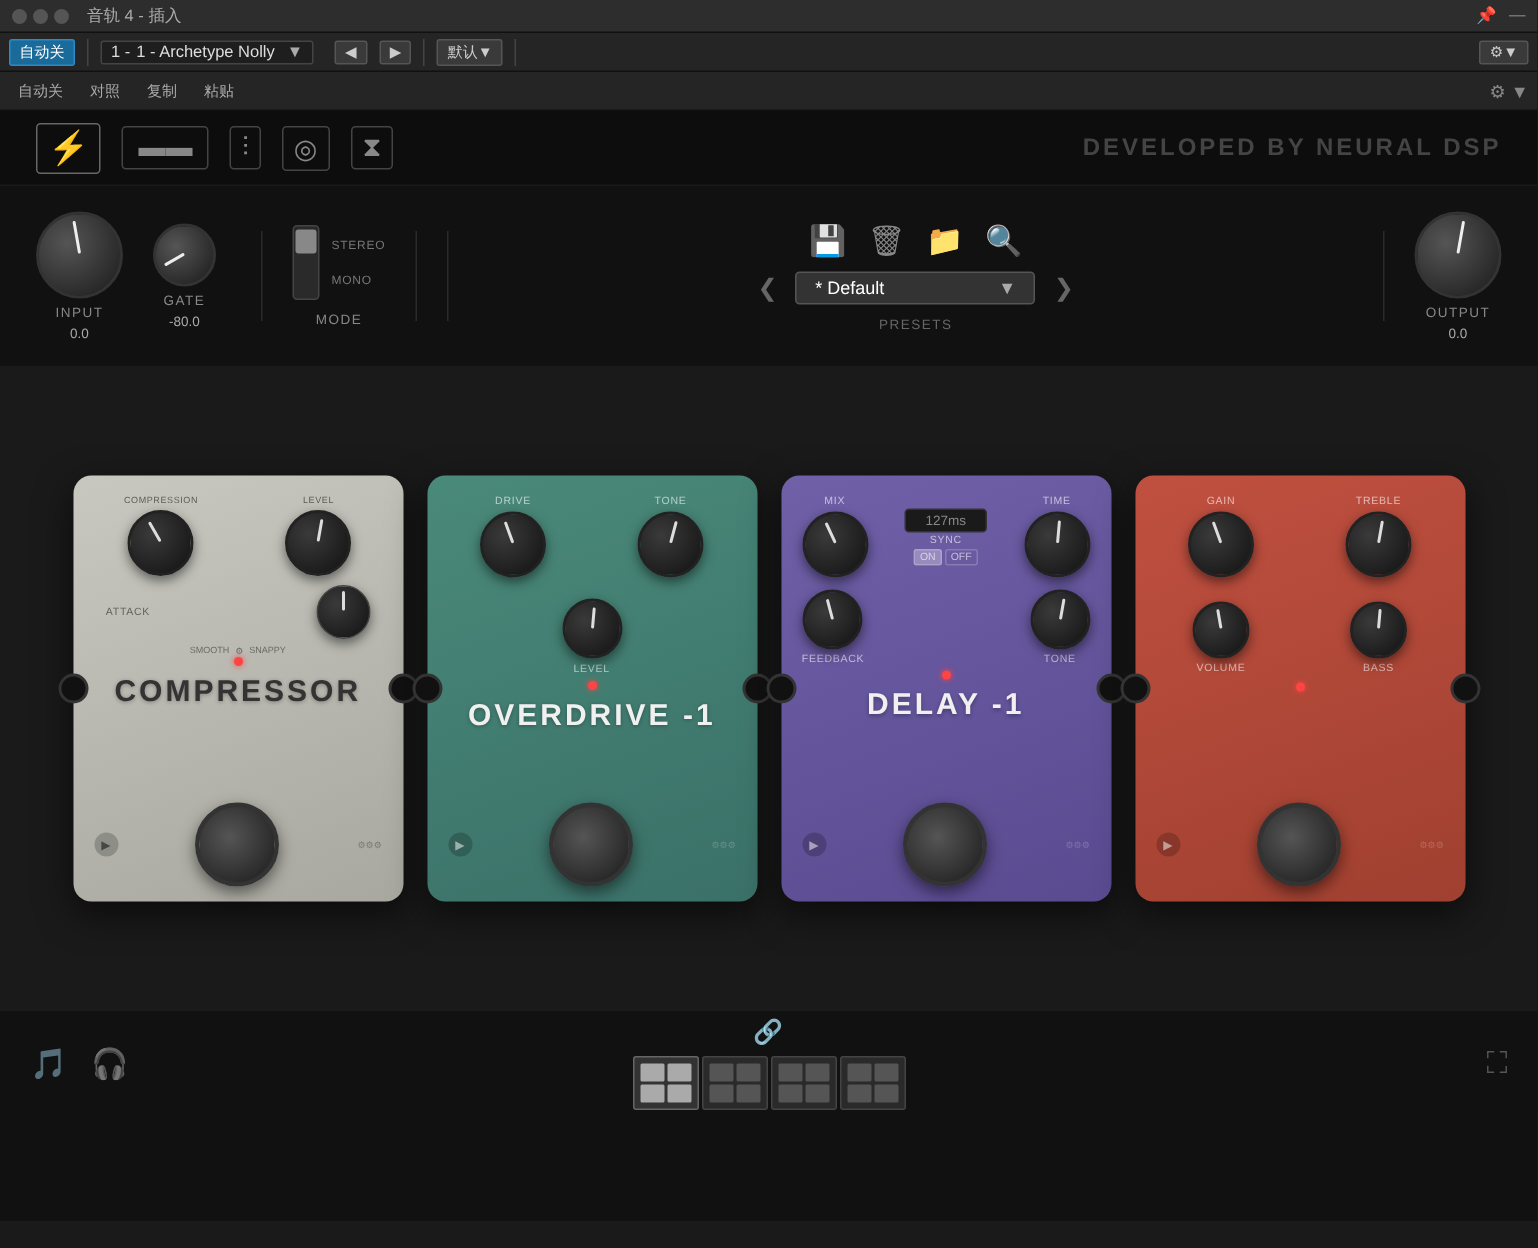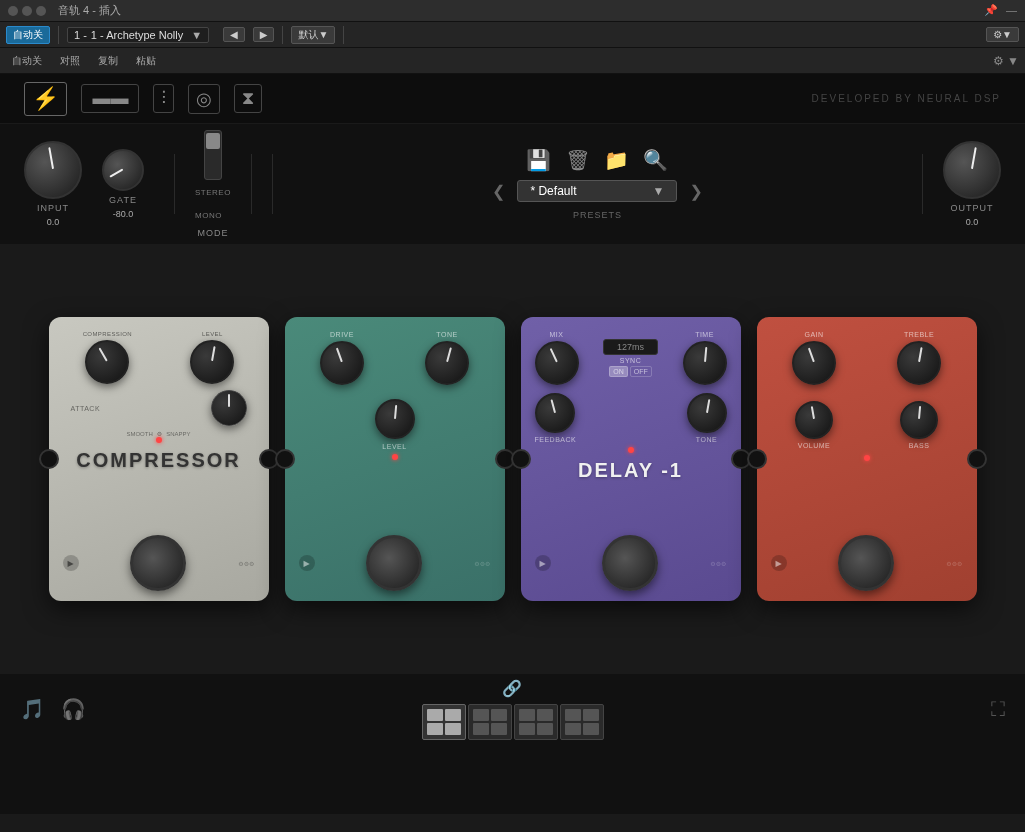--- a/index.html
+++ b/index.html
@@ -572,21 +572,21 @@
 <div class="plugin-wrapper">
 
   <div class="top-nav-bar">
     <div class="nav-icons">
       <span class="nav-icon active" style="font-size:22px; color:#ccc; border:1.5px solid #666; padding:3px 7px; border-radius:3px;">⚡</span>
       <span class="nav-icon" style="font-size:18px; border:1.5px solid #444; padding:3px 10px; border-radius:3px; color:#888;">▬▬</span>
       <span class="nav-icon" style="font-size:18px; border:1.5px solid #444; padding:3px 7px; border-radius:3px; color:#888;">⫶</span>
       <span class="nav-icon" style="font-size:18px; border:1.5px solid #444; padding:3px 7px; border-radius:3px; color:#888;">◎</span>
       <span class="nav-icon" style="font-size:18px; border:1.5px solid #444; padding:3px 7px; border-radius:3px; color:#888;">⧗</span>
     </div>
-    <div style="font-size:10px; color:#444; letter-spacing:2px;">DEVELOPED BY NEURAL DSP</div>
+    <div style="font-size:16px; color:#444; letter-spacing:2px;font-weight:bold;">DEVELOPED BY NEURAL DSP</div>
   </div>
 
   <div class="controls-full">
 
     <div class="knob-container" style="margin-right: 20px;">
       <div class="knob knob-large">
         <div class="knob-indicator" style="transform: translateX(-50%) rotate(-10deg);"></div>
       </div>
       <div class="knob-label">INPUT</div>
       <div class="knob-value">0.0</div>
@@ -596,21 +596,21 @@
       <div class="knob knob-medium" style="width:42px;height:42px;">
         <div class="knob-indicator" style="transform: translateX(-50%) rotate(-120deg);"></div>
       </div>
       <div class="knob-label">GATE</div>
       <div class="knob-value">-80.0</div>
     </div>
 
     <div class="v-sep" style="margin-right:20px;"></div>
 
     <div class="mode-container" style="margin-right:20px;">
-      <div style="display:flex; align-items:center; gap:8px;flex-direction:column;">
+      <div style="display:flex; align-items:center; gap:8px;">
         <div class="mode-toggle">
           <div class="mode-handle"></div>
         </div>
         <div class="mode-labels-col">
           <span class="mode-label-text">STEREO</span>
           <span class="mode-label-text">MONO</span>
         </div>
       </div>
       <div class="knob-label" style="margin-top:4px;">MODE</div>
     </div>
@@ -716,20 +716,21 @@
       </div>
 
       <div style="display:flex; flex-direction:column; align-items:center; margin: 8px 0 4px; gap:4px;">
         <div class="pedal-knob" style="width:40px;height:40px;">
           <div class="pedal-knob-indicator" style="transform: translateX(-50%) rotate(5deg);"></div>
         </div>
         <div class="pedal-knob-label-light" style="font-size:7px; letter-spacing:0.5px; text-transform:uppercase;">LEVEL</div>
       </div>
 
       <div class="pedal-led"></div>
+      <div class="pedal-title pedal-title-light">OVERDRIVE -1</div>
 
       <div class="pedal-footer">
         <div class="pedal-play-btn">
           <span class="pedal-play-icon pedal-play-icon-light">▶</span>
         </div>
         <div class="pedal-foot-knob"></div>
         <div style="display:flex;flex-direction:column;gap:3px;align-items:flex-end;">
           <span style="font-size:6px;color:rgba(255,255,255,0.2);">⚙⚙⚙</span>
         </div>
       </div>

